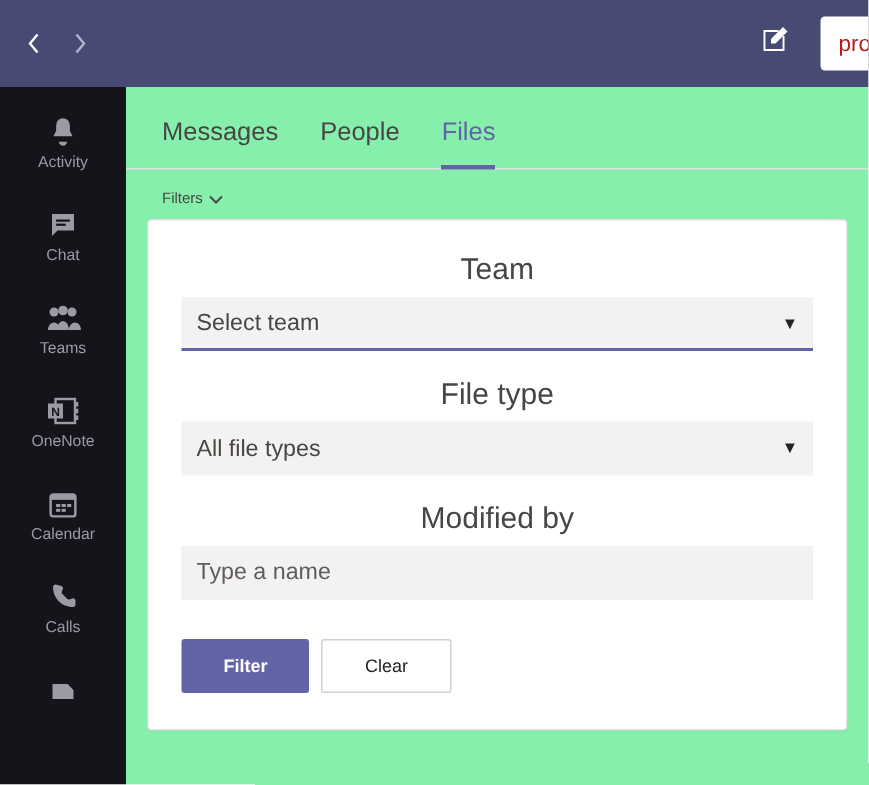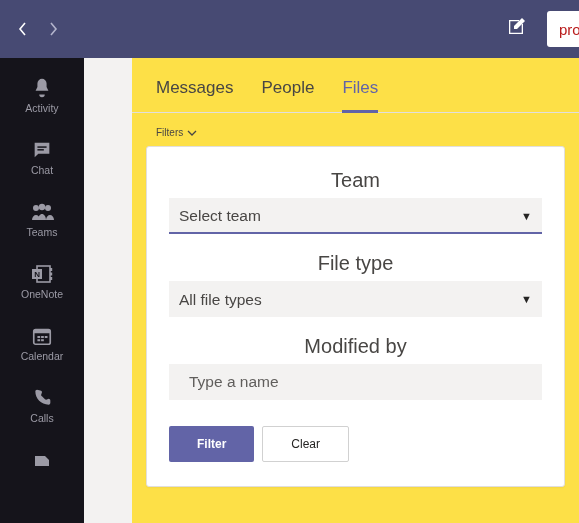--- a/index.html
+++ b/index.html
@@ -41,23 +41,22 @@
   .rail-item {
     height: 62px;
     display: flex; flex-direction: column;
     align-items: center; justify-content: center;
     gap: 2px; cursor: pointer;
     color: #9b9aa5;
   }
   .rail-label { font-size: 10.5px; }
   .rail-icon { width: 24px; height: 24px; display:flex; align-items:center; justify-content:center; }
   .content {
-    flex: 1; background: #fde047;
-    position: relative;
-    margin-left: 48px;
+    flex: 1; background: #86efac;
+    position: relative;
   }
   .tabbar {
     display: flex; gap: 28px; padding: 20px 24px 0 24px;
     border-bottom: 1px solid #e1dfdd;
   }
   .tab {
     font-size: 17px; color: #484644;
     padding-bottom: 14px; cursor: pointer;
     position: relative;
   }
@@ -95,21 +94,21 @@
   .select-caret {
     position: absolute; right: 10px; top: 50%;
     transform: translateY(-50%);
     pointer-events: none; font-size: 11px; color: #252423;
   }
   .select-team { border-bottom: 2px solid #6264a7; }
   .text-input {
     width: 100%; height: 36px;
     background: #f3f2f1; border: none;
     font-size: 15.5px; color: #484644;
-    padding: 0 20px;
+    padding: 0 10px;
   }
   .text-input::placeholder { color: #605e5c; }
   .btn-row { display: flex; gap: 8px; margin-top: 26px; }
   .btn {
     height: 36px; padding: 0 28px;
     font-size: 12px; border-radius: 2px;
     cursor: pointer; border: none;
     display: flex; align-items: center; justify-content: center;
   }
   .btn-primary { background: #6264a7; color: #fff; font-weight: 600; }

